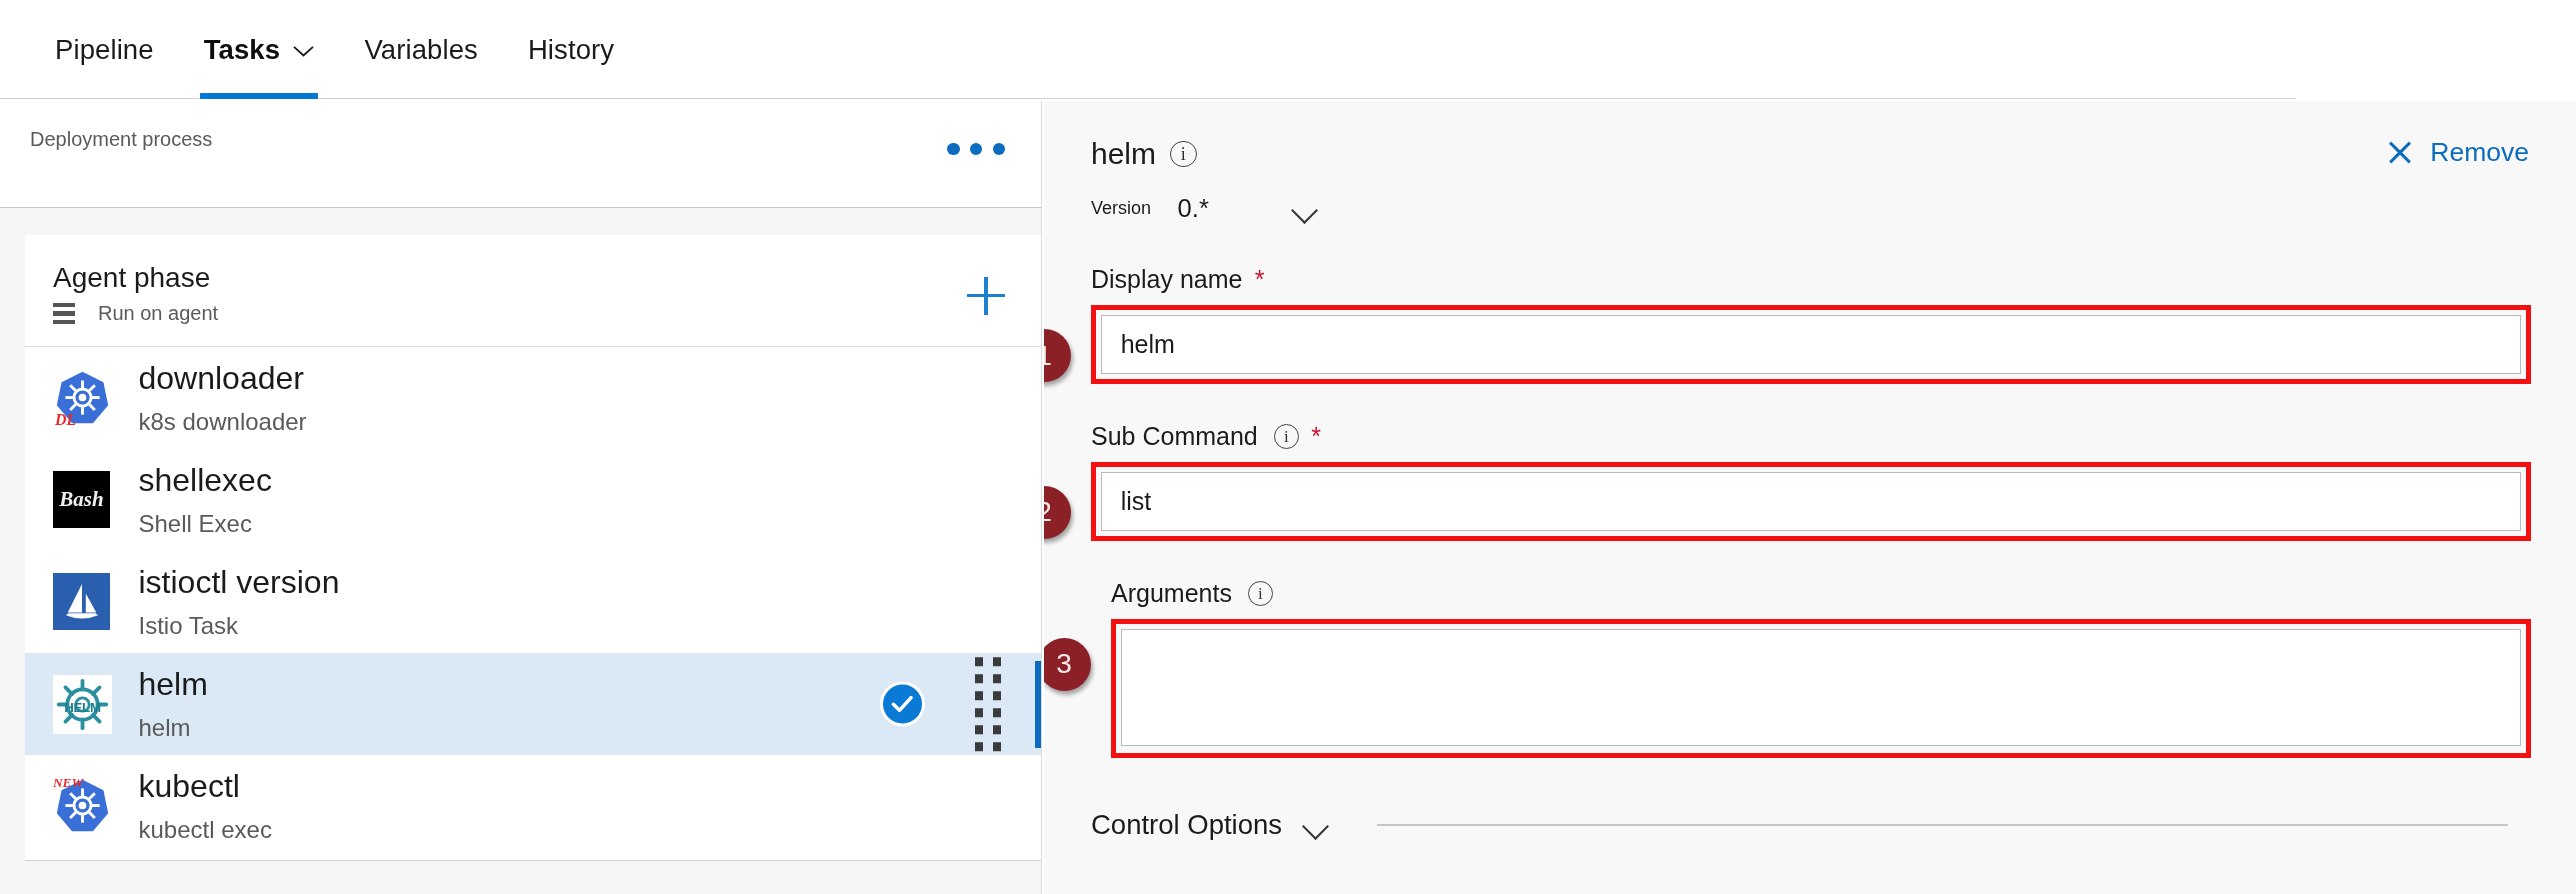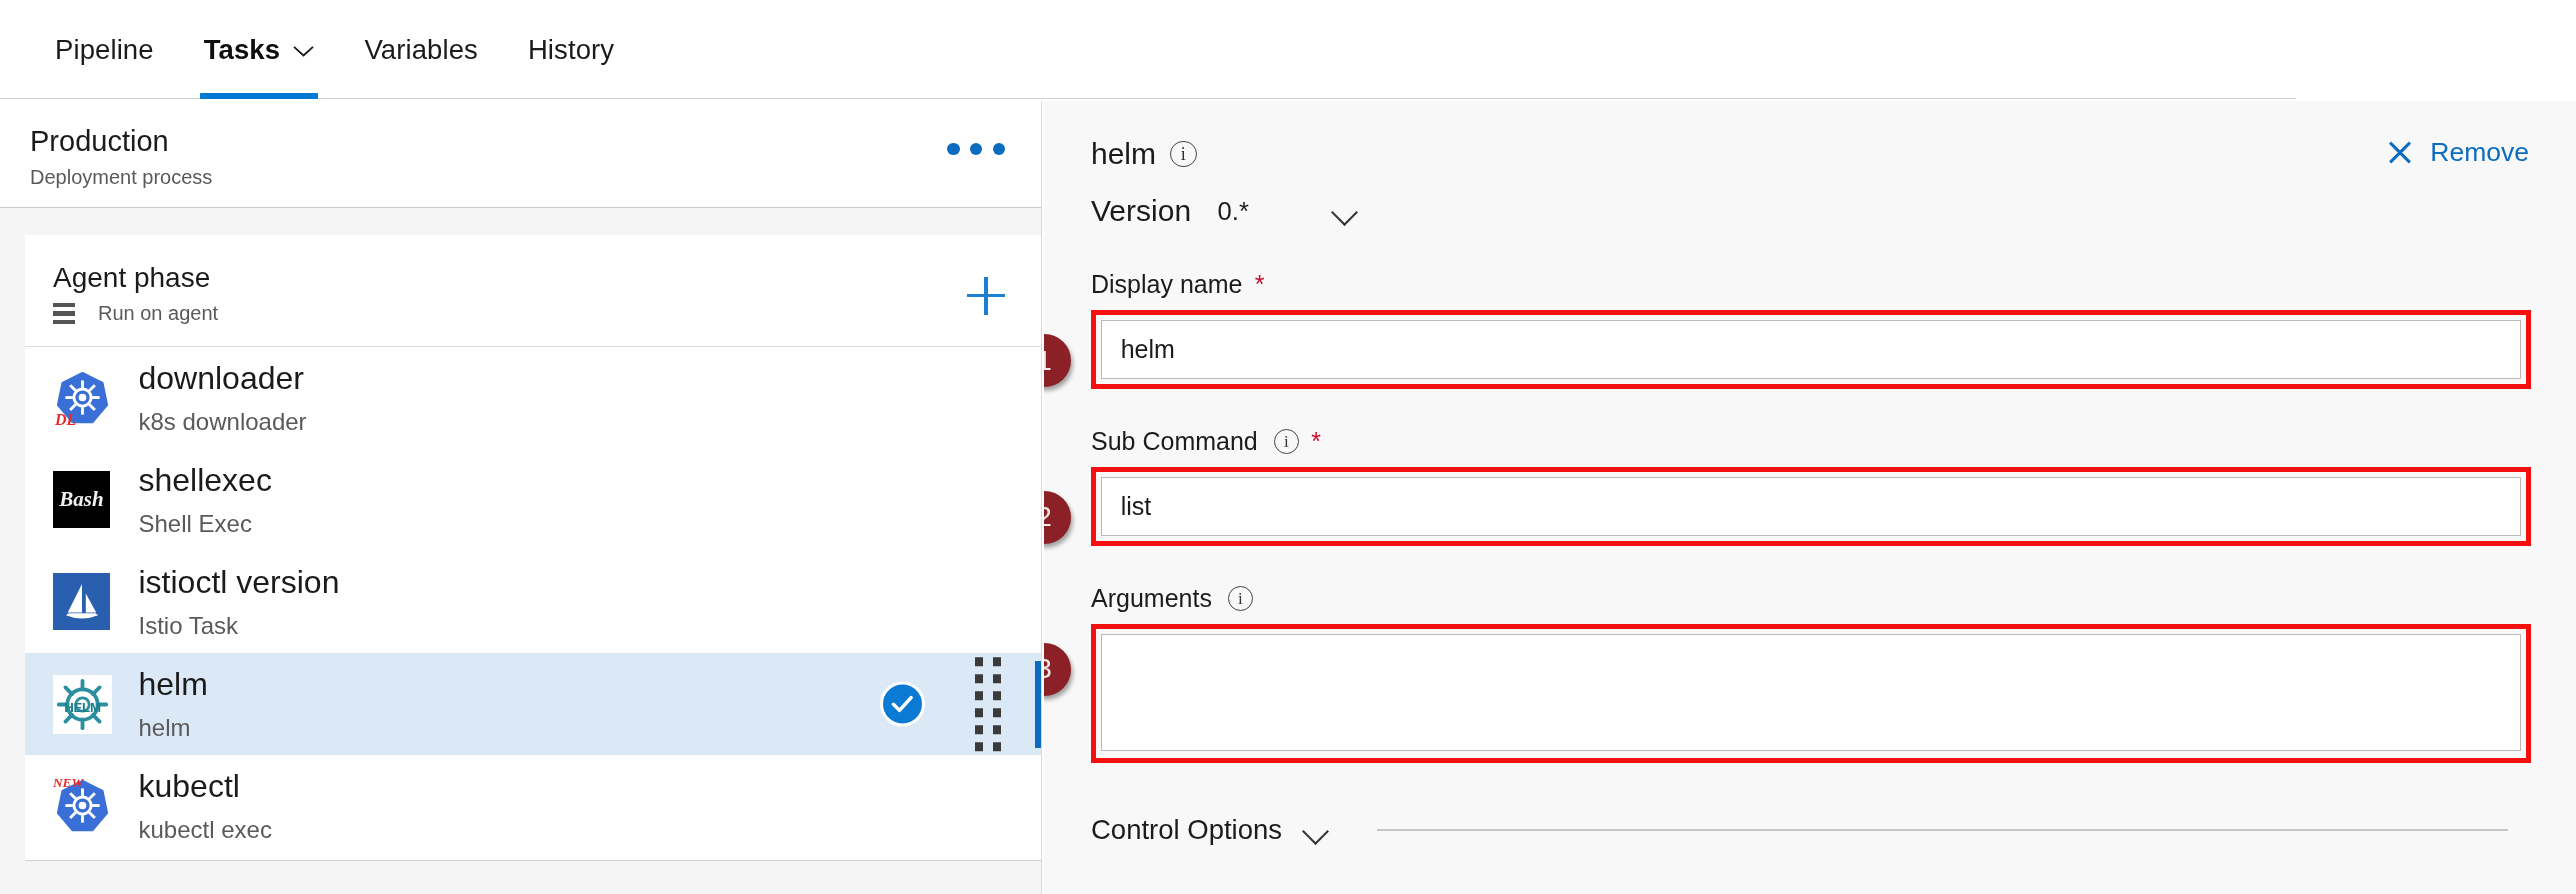--- a/index.html
+++ b/index.html
@@ -156,21 +156,21 @@
   .xico { width:25px; height:25px; position:relative; display:block; }
   .xico::before, .xico::after {
     content:""; position:absolute; left:-1.9px; top:11.4px; width:28px; height:2.8px; background:#0b6cbf;
   }
   .xico::before { transform:rotate(45deg); }
   .xico::after  { transform:rotate(-45deg); }
 
   .rp-version-row {
     display:flex; align-items:center; padding:23px 0 0 47px; gap:26.5px;
   }
-  .rp-version-label { font-size:30px; color:#1b1b1b; }
+  .rp-version-label { font-size:18px; color:#1b1b1b; }
   .rp-version-value { font-size:25.6px; color:#1b1b1b; }
   .chevdown { display:inline-block; width:28px; height:16px; position:relative; margin-left:57px; }
   .chevdown::before {
     content:""; position:absolute; left:2.8px; top:0; width:17px; height:17px;
     border-right:2.8px solid #333; border-bottom:2.8px solid #333;
     transform:rotate(45deg);
   }
 
   .field { position:relative; padding-left:47px; padding-right:45px; }
   .field-label {
@@ -237,21 +237,20 @@
       <div class="navtab">
         <span class="lbl">History</span>
       </div>
 
     </div>
   </div>
 
   <div class="leftpane">
 
     <div class="proc-header">
-      <div class="proc-title">Production</div>
       <div class="proc-sub">Deployment process</div>
       <div class="proc-ellipsis">
         <i></i>
         <i></i>
         <i></i>
       </div>
     </div>
 
     <div class="gap"></div>
 
@@ -437,21 +436,21 @@
         <span>Sub Command</span>
         <span class="infoico">i</span>
         <span class="req">*</span>
       </div>
       <div class="badge" style="left:-26.5px; top:64px;">2</div>
       <div class="redbox">
         <input class="txtinput" type="text" value="list" style="">
       </div>
     </div>
 
-    <div class="field" style="margin-top:38px;">
+    <div class="field" style="margin-top:38px;margin-left:20px;">
       <div class="field-label">
         <span>Arguments</span>
         <span class="infoico">i</span>
       </div>
       <div class="badge" style="left:-26.5px; top:59px;">3</div>
       <div class="redbox">
         <textarea class="txtarea" placeholder="" style=""></textarea>
       </div>
     </div>
 

